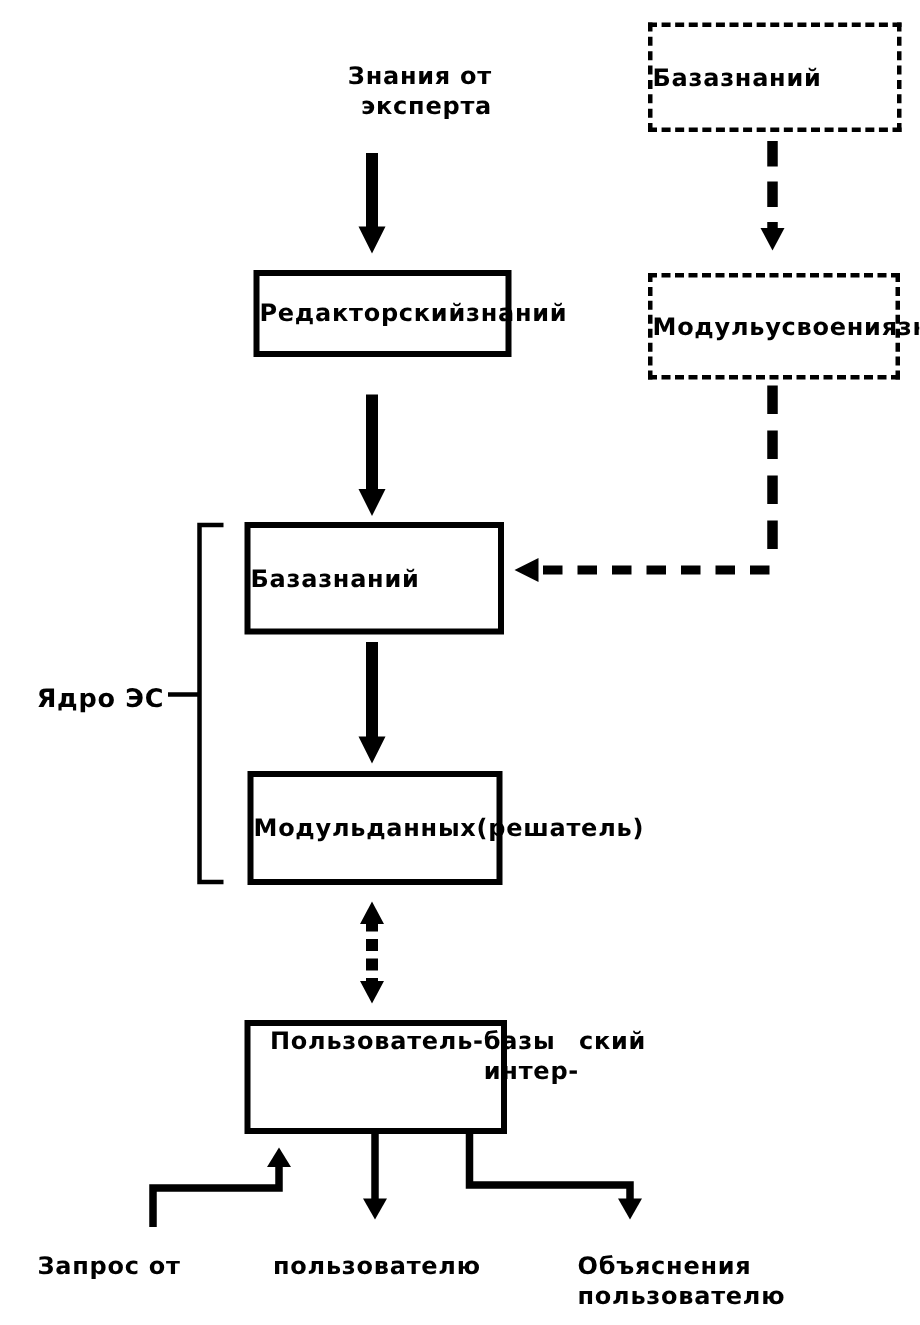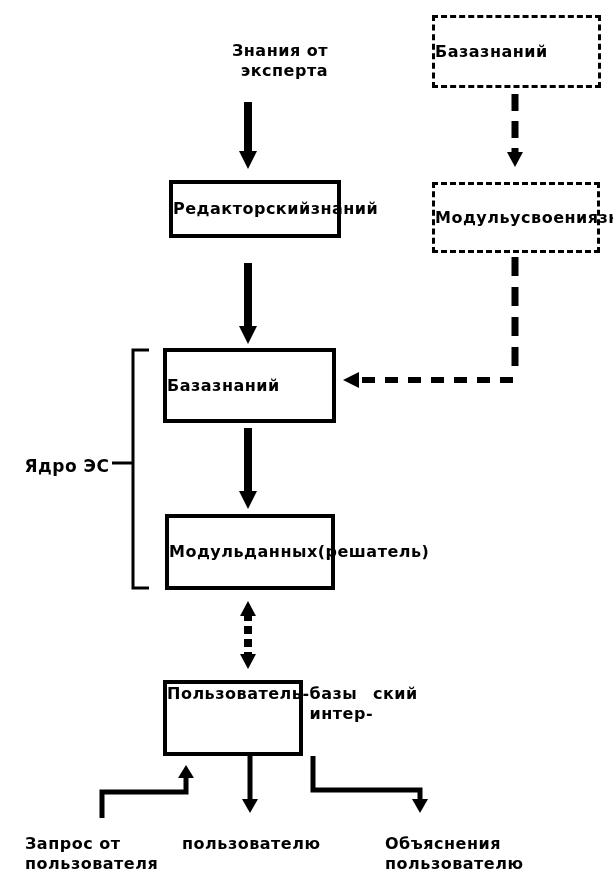--- a/index.html
+++ b/index.html
@@ -17,21 +17,21 @@
   .solid{border:4px solid #000;}
   .dashed{border:3px dashed #000;}
   .txt{
     position:absolute;font-weight:bold;font-size:16px;line-height:20px;
     letter-spacing:0.5px;
   }
   .ctr{text-align:left;}
   .box-editor{left:169px;top:180px;width:172px;height:58px;}
   .box-kb{left:163px;top:348px;width:173px;height:75px;}
   .box-inference{left:165px;top:514px;width:170px;height:76px;}
-  .box-ui{left:163px;top:680px;width:140px;height:76px;align-items:flex-start;text-align:left;}
+  .box-ui{left:163px;top:680px;width:175px;height:76px;align-items:flex-start;padding-left:13px;text-align:left;}
   .box-db{left:432px;top:15px;width:169px;height:73px;}
   .box-acq{left:432px;top:182px;width:168px;height:71px;}
   .lbl-expert{left:208px;top:41px;width:120px;text-align:right;}
   .lbl-core{left:22px;top:456px;width:90px;text-align:center;font-size:17px;}
   .lbl-request{left:25px;top:834px;width:132px;}
   .lbl-answer{left:182px;top:834px;width:132px;}
   .lbl-explain{left:345px;top:834px;width:136px;margin-left:40px;}
 </style>
 </head>
 <body>
@@ -129,21 +129,20 @@
   </div>
 
   <div class="box solid box-ui">
     <div>Пользователь-</div>
     <div>базы интер-</div>
     <div>ский</div>
   </div>
 
   <div class="txt ctr lbl-request">
     <div>Запрос от</div>
-    <div>пользователя</div>
   </div>
   <div class="txt ctr lbl-answer">
     <div>пользователю</div>
   </div>
   <div class="txt ctr lbl-explain">
     <div>Объяснения</div>
     <div>пользователю</div>
   </div>
 
 </div>

